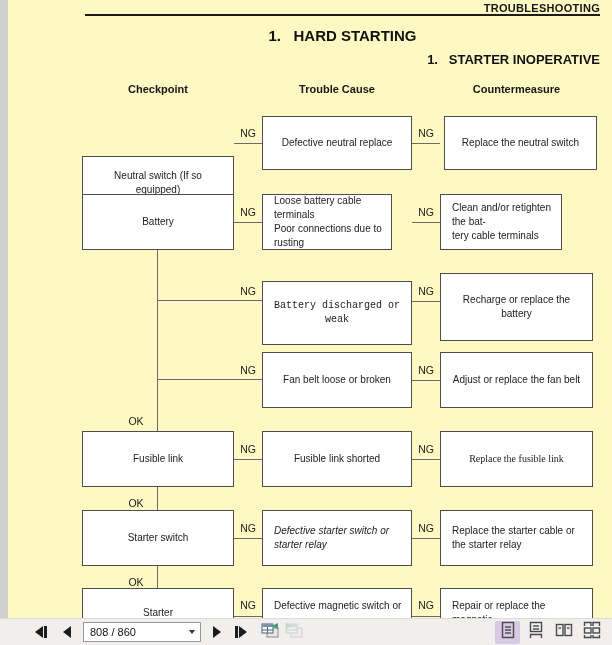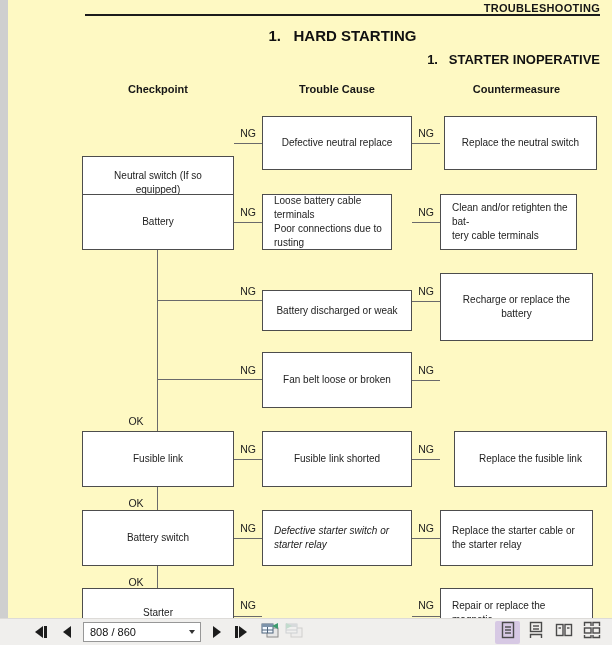--- a/index.html
+++ b/index.html
@@ -104,39 +104,41 @@
     <div class="ok" style="left:121px; top:497px;">OK</div>
     <div class="ok" style="left:121px; top:576px;">OK</div>
 
     <div class="fbox" style="left:82px; top:116px; width:152px; height:54px;margin-top:40px;">Neutral switch (If so equipped)</div>
     <div class="fbox" style="left:262px; top:116px; width:150px; height:54px;">Defective neutral replace</div>
     <div class="fbox" style="left:444px; top:116px; width:153px; height:54px;">Replace the neutral switch</div>
 
     <div class="fbox" style="left:82px; top:194px; width:152px; height:56px;">Battery</div>
     <div class="fbox leftalign" style="left:262px; top:194px; width:130px; height:56px;">Loose battery cable terminals
 Poor connections due to rusting</div>
-    <div class="fbox leftalign" style="left:440px; top:194px; width:137px; height:56px;">Clean and/or retighten the bat-
+    <div class="fbox leftalign" style="left:440px; top:194px; width:122px; height:56px;">Clean and/or retighten the bat-
 tery cable terminals</div>
 
-    <div class="fbox" style="left:262px; top:290px; width:150px; height:41px;">Battery discharged or weak</div>
+    <div class="fbox" style="left:262px; top:281px; width:150px; height:64px;font-family:Liberation Mono, monospace;">Battery discharged or weak</div>
     <div class="fbox" style="left:440px; top:273px; width:153px; height:68px;">Recharge or replace the battery</div>
 
     <div class="fbox" style="left:262px; top:352px; width:150px; height:56px;">Fan belt loose or broken</div>
+    <div class="fbox" style="left:440px; top:352px; width:153px; height:56px;">Adjust or replace the fan belt</div>
 
     <div class="fbox" style="left:82px; top:431px; width:152px; height:56px;">Fusible link</div>
     <div class="fbox" style="left:262px; top:431px; width:150px; height:56px;">Fusible link shorted</div>
-    <div class="fbox" style="left:454px; top:431px; width:153px; height:56px;">Replace the fusible link</div>
-
-    <div class="fbox" style="left:82px; top:510px; width:152px; height:56px;">Battery switch</div>
+    <div class="fbox" style="left:440px; top:431px; width:153px; height:56px;font-family:Liberation Serif, serif;">Replace the fusible link</div>
+
+    <div class="fbox" style="left:82px; top:510px; width:152px; height:56px;">Starter switch</div>
     <div class="fbox leftalign" style="left:262px; top:510px; width:150px; height:56px;font-style:italic;">Defective starter switch or
 starter relay</div>
     <div class="fbox leftalign" style="left:440px; top:510px; width:153px; height:56px;">Replace the starter cable or
 the starter relay</div>
 
     <div class="fbox topalign" style="left:82px; top:588px; width:152px; height:57px; padding-top:17px;">Starter</div>
+    <div class="fbox leftalign topalign" style="left:262px; top:588px; width:150px; height:57px; padding-top:10px;">Defective magnetic switch or</div>
     <div class="fbox leftalign topalign" style="left:440px; top:588px; width:153px; height:57px; padding-top:10px;">Repair or replace the magnetic</div>
   </div>
 
   <div class="page-edge"></div>
 
   <div class="toolbar">
     <div style="width:31px;"></div>
 
     <div class="tb-btn">
       <span>

